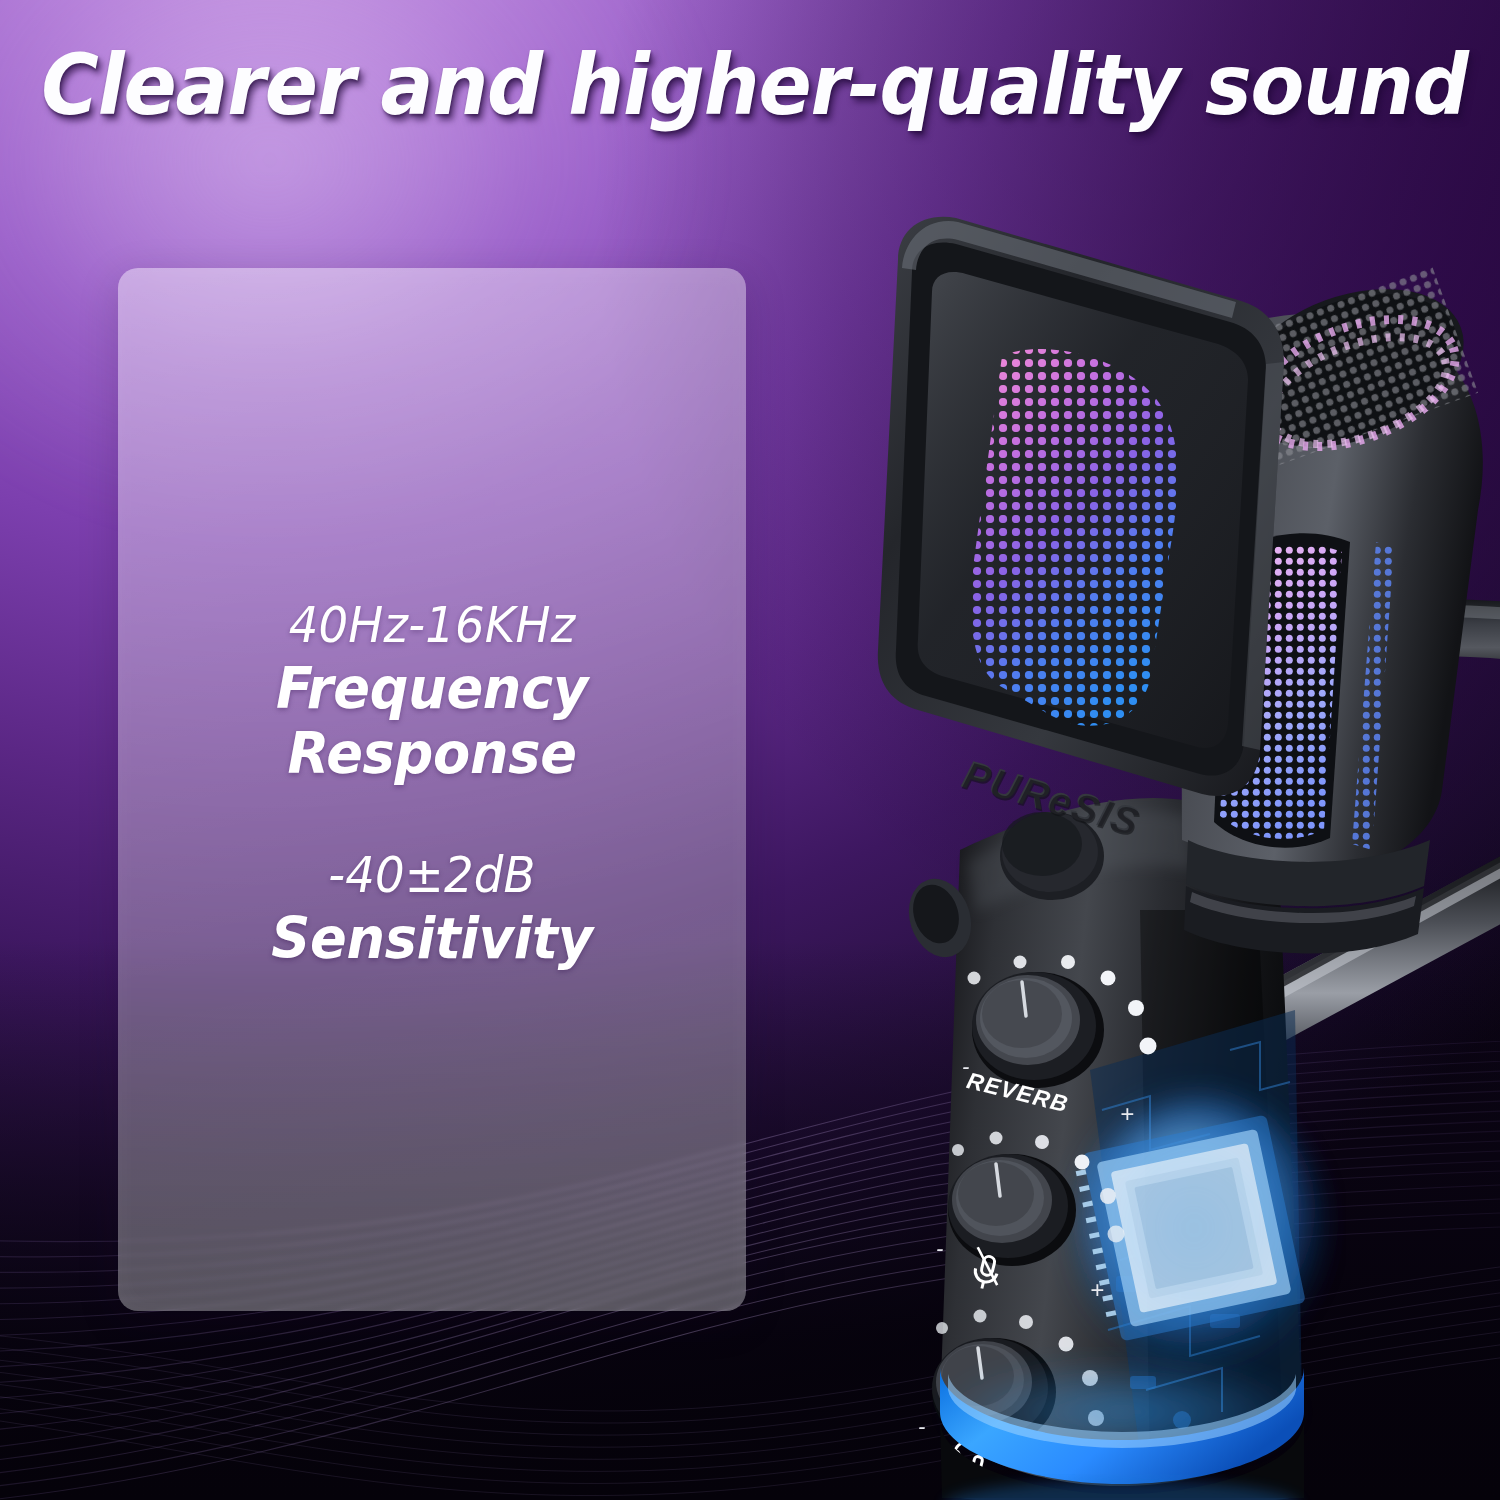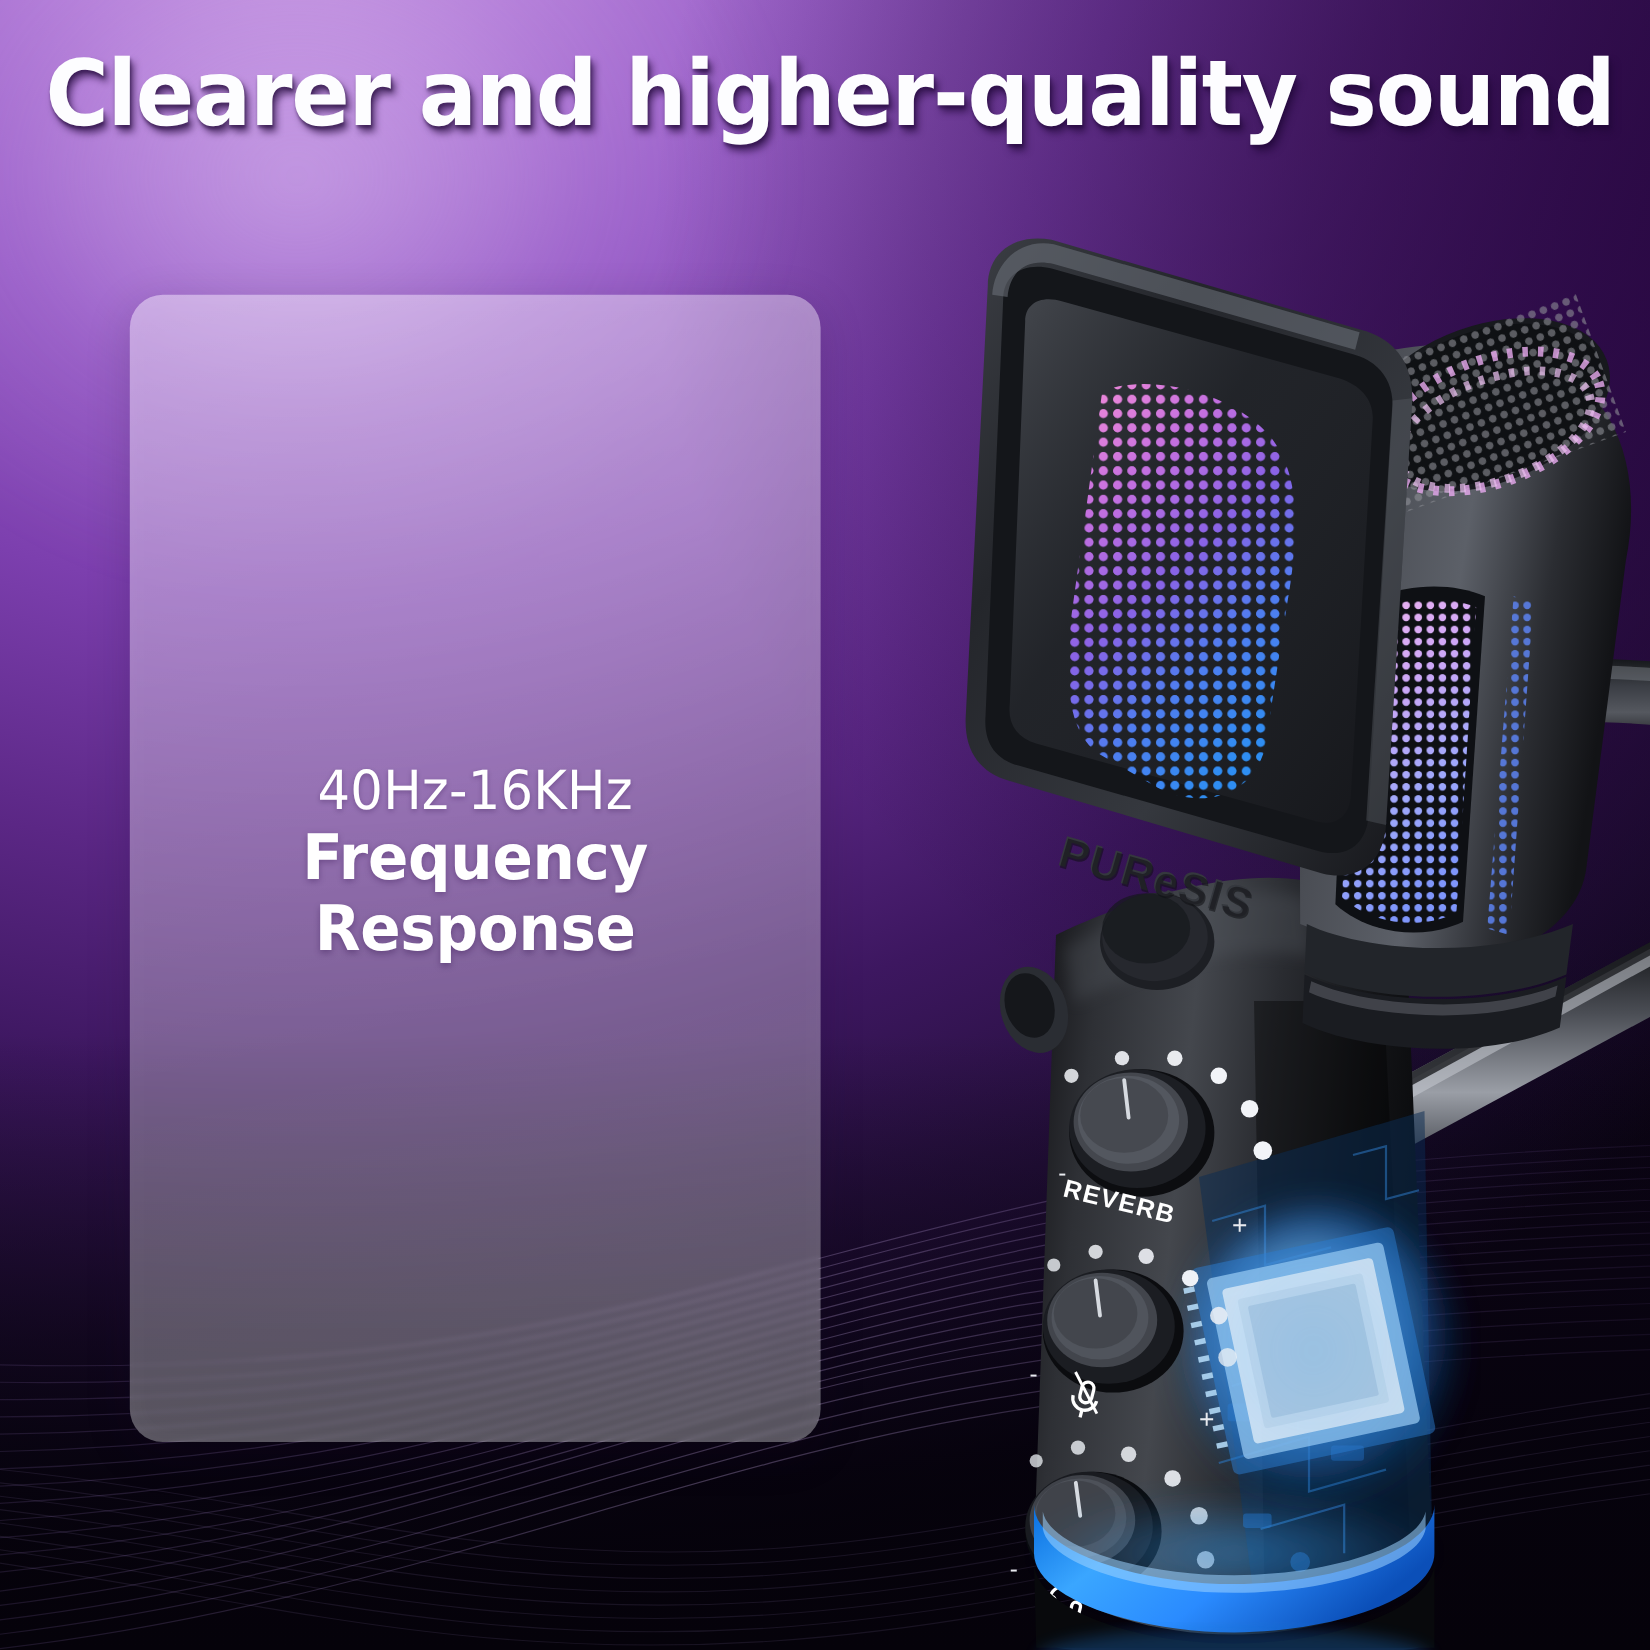--- a/index.html
+++ b/index.html
@@ -1,19 +1,20 @@
 <!DOCTYPE html>
 <html><head>
 <meta charset="utf-8">
 <style>
   html,body{margin:0;padding:0;background:#000;}
   #stage{
     position:relative;width:1500px;height:1500px;overflow:hidden;
     font-family:"Liberation Sans",sans-serif;
     background:#2a0f45;
+    font-style:italic;
   }
 
   
   .bg-base{position:absolute;inset:0;
     background:
       radial-gradient(120% 105% at 18% -8%, #c89ae2 0%, #b47ed9 13%, #9a5fc9 27%, #7c3fae 42%, #5b2785 57%, #3d1760 70%, #27103f 82%, #160a27 92%, #0a0412 100%);
   }
   .bg-right-dark{position:absolute;inset:0;
     background:radial-gradient(95% 85% at 108% 14%, rgba(40,6,64,.85) 0%, rgba(35,6,56,.55) 30%, rgba(20,4,34,.22) 55%, rgba(0,0,0,0) 72%);
   }
@@ -36,21 +37,21 @@
     letter-spacing:-1.2px;
     font-family:"DejaVu Sans","Liberation Sans",sans-serif;
     text-shadow:4px 6px 7px rgba(34,8,58,.62), 1px 2px 3px rgba(30,6,52,.5);
     transform:scaleX(.945);transform-origin:center top;
     white-space:nowrap;
   }
 
   
   .panel{
     position:absolute;left:118px;top:268px;width:628px;height:1043px;
-    border-radius:30px;
+    border-radius:20px;
     background:linear-gradient(168deg, rgba(255,255,255,.40) 0%, rgba(255,255,255,.34) 34%, rgba(255,255,255,.30) 62%, rgba(250,250,255,.33) 100%);
     box-shadow:0 2px 26px rgba(255,255,255,.05) inset, 0 10px 40px rgba(20,4,40,.18);
     backdrop-filter:blur(2px);
     display:flex;flex-direction:column;justify-content:center;
     padding:18px 34px 26px 34px;box-sizing:border-box;
   }
   .spec{text-align:center;margin:0;padding:30px 0 32px 0;}
   .spec-value{
     color:#ffffff;font-size:49px;line-height:1.14;font-weight:normal;
     letter-spacing:.2px;
@@ -122,20 +123,24 @@
       <path d="M-20,264 C240,288 420,356 700,338 C960,321 1180,237 1530,193"></path>
     </g>
   </svg>
 
   <div class="title">Clearer and higher-quality sound</div>
 
   <div class="panel">
     <div class="spec">
       <div class="spec-value">40Hz-16KHz</div>
       <div class="spec-label">Frequency Response</div>
+    </div>
+    <div class="spec">
+      <div class="spec-value">-40±2dB</div>
+      <div class="spec-label">Sensitivity</div>
     </div>
   </div>
 
   <div class="mic-wrap">
   <svg class="mic-svg" width="720" height="1350" viewBox="0 0 720 1350">
     <defs>
       <linearGradient id="bodyG" x1="0" y1="0" x2="1" y2="0.2">
         <stop offset="0" stop-color="#101013"></stop>
         <stop offset=".18" stop-color="#2e3035"></stop>
         <stop offset=".42" stop-color="#44474d"></stop>

